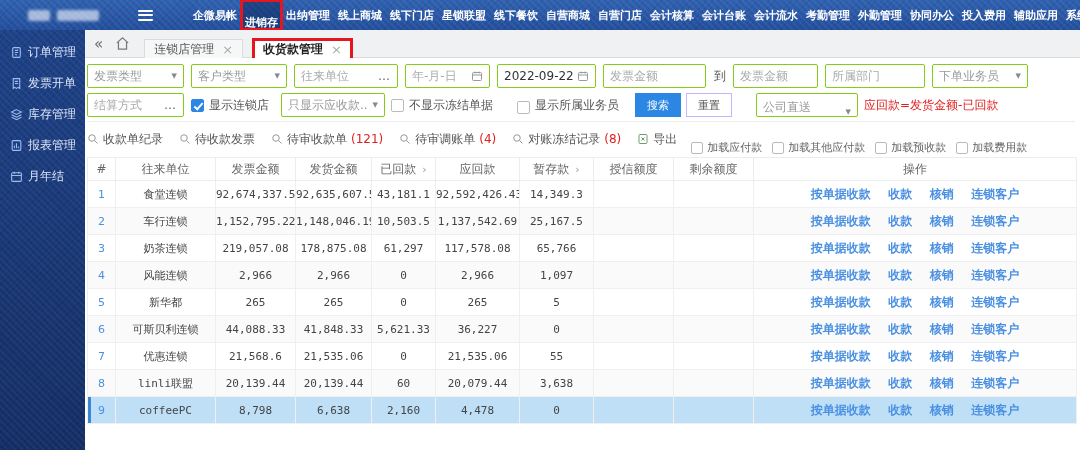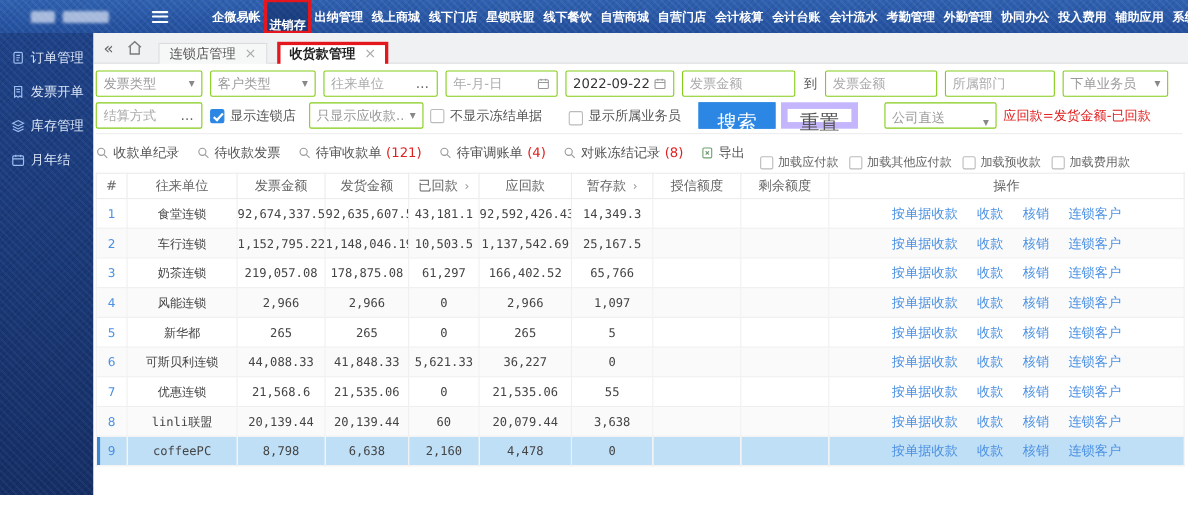--- a/index.html
+++ b/index.html
@@ -50,28 +50,28 @@
   .filters { border-bottom:1px solid #ededed; padding-bottom:4px; }
   .frow { display:flex; align-items:center; }
   .frow1 { gap:7px; margin-bottom:5px; }
   .ctrl { height:24px; border:1px solid #84cc16; border-radius:2px; background:#fff; display:flex; align-items:center; padding:0 6px; font-size:12px; cursor:pointer; }
   .ctrl .val { flex:1; white-space:nowrap; overflow:hidden; }
   .ph { color:#aaa; } .val-dark { color:#333; } .sel .val { color:#999; }
   .caret { font-size:7px; color:#888; margin-left:4px; }
   .dots { color:#666; font-size:12px; letter-spacing:1px; margin-left:4px; }
   .cal { width:12px; height:12px; color:#999; margin-left:4px; display:inline-flex; }
   .cal svg { width:12px; height:12px; }
-  .w97{width:97px;} .w96{width:96px;} .w104{width:104px;} .w105{width:102px;} .w99{width:99px;}
+  .w97{width:97px;} .w96{width:96px;} .w104{width:104px;} .w105{width:85px;} .w99{width:99px;}
   .w103{width:103px;} .w100{width:100px;} .w102{width:102px;}
   .to-label { font-size:12px; color:#555; margin:0 0 0 1px; }
   .cb-wrap { display:flex; align-items:center; gap:5px; font-size:12px; color:#555; cursor:pointer; white-space:nowrap; }
   .cb { width:13px; height:13px; border:1px solid #bbb; border-radius:2px; background:#fff; position:relative; flex:0 0 auto; }
   .cb.checked { background:#2b87e3; border-color:#2b87e3; }
   .cb.checked::after { content:""; position:absolute; left:4px; top:1px; width:3px; height:7px; border:solid #fff; border-width:0 2px 2px 0; transform:rotate(42deg); }
-  .btn { height:24px; padding:0 11px; border-radius:0; font-size:18px; cursor:pointer; border:6px solid #c4b5fd; background:#fff; color:#555; }
+  .btn { height:24px; padding:0 11px; border-radius:0; font-size:11px; cursor:pointer; border:1px solid #c4b5fd; background:#fff; color:#555; }
   .btn-primary { background:#2b87e3; border-color:#2b87e3; color:#fff; }
   .formula { font-size:12px; color:#e02020; white-space:nowrap; }
   .ml7{margin-left:7px;} .ml12{margin-left:12px;} .ml6{margin-left:6px;} .ml24{margin-left:24px;align-items:flex-end;} .ml16{margin-left:16px;} .ml5{margin-left:5px;}
 
   
   .toolbar { display:flex; align-items:center; height:28px; margin-top:3px; }
   .tlinks { display:flex; align-items:center; gap:16px; }
   .tlink { display:flex; align-items:center; gap:4px; font-size:12px; color:#555; text-decoration:none; cursor:pointer; white-space:nowrap; }
   .tlink svg { width:12px; height:12px; color:#999; }
   .tlink .red { color:#e02020; }
@@ -83,21 +83,21 @@
   
   table.grid { border-collapse:collapse; table-layout:fixed; width:990px; margin-top:4px; }
   .grid th { height:23px; font-weight:400; font-size:12px; color:#666; border:1px solid #ececec; background:#fff; white-space:nowrap; }
   .grid td { height:27px; font-size:11px; color:#444; border:1px solid #efefef; text-align:center; white-space:nowrap; overflow:hidden; }
   .grid tbody tr:nth-child(even) td { background:#fafafa; }
   .grid tbody tr.selected td { background:#bfdff7; }
   .grid tbody tr.selected td:first-child { box-shadow:inset 3px 0 0 #3a87d4; }
   td.rownum { color:#4a90e2; }
   td.company, td.amount { font-family:"DejaVu Sans Mono","Liberation Mono",monospace; }
   .expander { color:#999; font-size:11px; margin-left:6px; }
-  td.actions a { color:#4a90e2; text-decoration:none; margin:0 7px; font-size:12px; cursor:pointer; white-space:nowrap; }
+  td.actions a { color:#4a90e2; text-decoration:none; margin:0 7px; font-size:12px; cursor:pointer; white-space:nowrap;font-weight:bold; }
 </style>
 </head>
 <body>
 
 <div class="screen">
 
   <header class="topnav">
     <div class="logo">
         <i class="b1"></i>
         <i class="b2"></i>
@@ -235,20 +235,29 @@
         <span class="side-icon">
           <svg viewBox="0 0 24 24" fill="none" stroke="currentColor" stroke-width="2">
             <path d="M12 3l9 4.5-9 4.5-9-4.5z"></path>
             <path d="M3 12.5l9 4.5 9-4.5"></path>
             <path d="M3 17l9 4.5 9-4.5"></path>
           </svg>
         </span>
         <span>库存管理</span>
       </a>
 
+      <a class="side-item">
+        <span class="side-icon">
+          <svg viewBox="0 0 24 24" fill="none" stroke="currentColor" stroke-width="2">
+            <rect x="4" y="3" width="16" height="18" rx="2"></rect>
+            <path d="M8 17v-5M12 17V8M16 17v-3"></path>
+          </svg>
+        </span>
+        <span>报表管理</span>
+      </a>
 
       <a class="side-item">
         <span class="side-icon">
           <svg viewBox="0 0 24 24" fill="none" stroke="currentColor" stroke-width="2">
             <rect x="3" y="5" width="18" height="16" rx="2"></rect>
             <path d="M3 10h18M8 3v4M16 3v4"></path>
           </svg>
         </span>
         <span>月年结</span>
       </a>
@@ -502,21 +511,21 @@
                 <a>连锁客户</a>
               </td>
             </tr>
 
             <tr class="trow">
               <td class="rownum">3</td>
               <td class="company">奶茶连锁</td>
               <td class="amount">219,057.08</td>
               <td class="amount">178,875.08</td>
               <td class="amount">61,297</td>
-              <td class="amount">166,402.52</td>
+              <td class="amount">117,578.08</td>
               <td class="amount">65,766</td>
               <td class="amount"></td>
               <td class="amount"></td>
               <td class="actions">
                 <a>按单据收款</a>
                 <a>收款</a>
                 <a>核销</a>
                 <a>连锁客户</a>
               </td>
             </tr>

